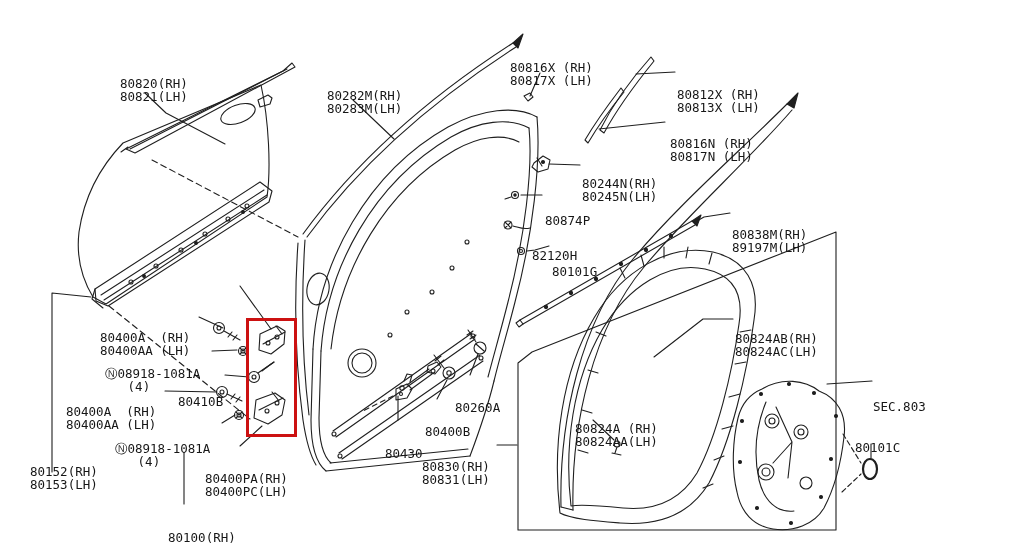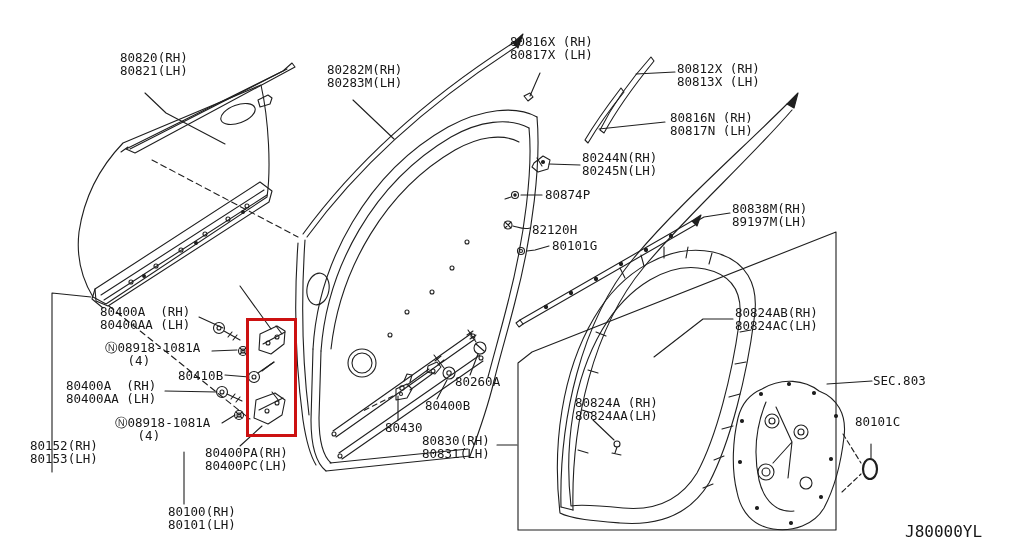--- a/index.html
+++ b/index.html
@@ -1,20 +1,20 @@
 <!DOCTYPE html>
 <html><head>
 <meta charset="utf-8">
 <style>
   html,body{margin:0;padding:0;background:#fff;}
   .stage{position:relative;width:1016px;height:544px;background:#ffffff;
          font-family:"DejaVu Sans Mono","Liberation Mono",monospace;overflow:hidden;}
   .stage svg{position:absolute;left:0;top:0;}
   .lbl{position:absolute;white-space:pre;font-size:12.5px;line-height:1.05;
-       color:#161616;letter-spacing:0;}
+       color:#161616;letter-spacing:0;margin-top:26px;}
   .code{font-size:16px;color:#161616;}
   .hl{position:absolute;left:246px;top:318px;width:45px;height:113px;
       border:3px solid #cc1111;}
 </style>
 </head>
 <body>
 
 <div class="stage">
 
   <svg width="1016" height="544" viewBox="0 0 1016 544">

